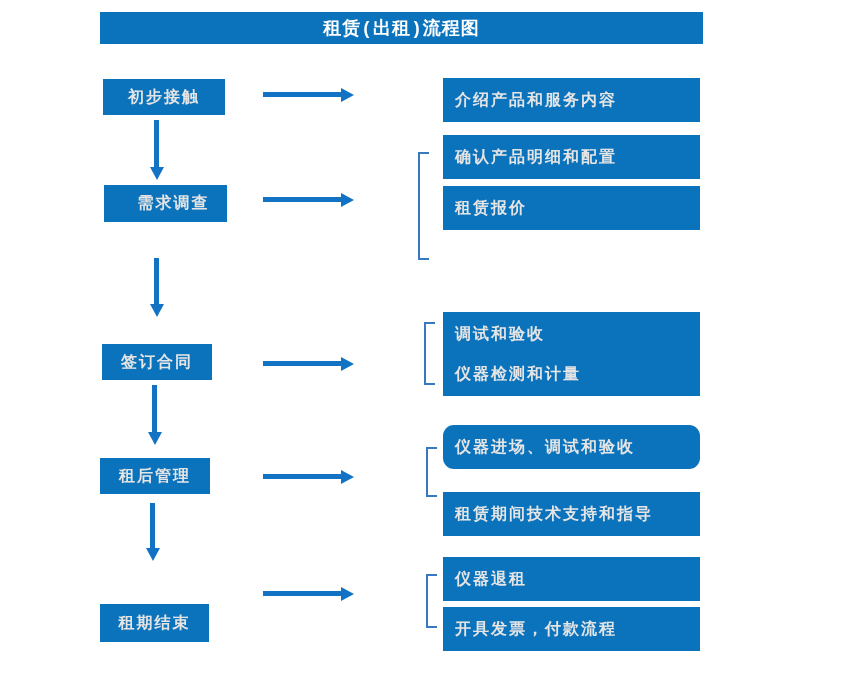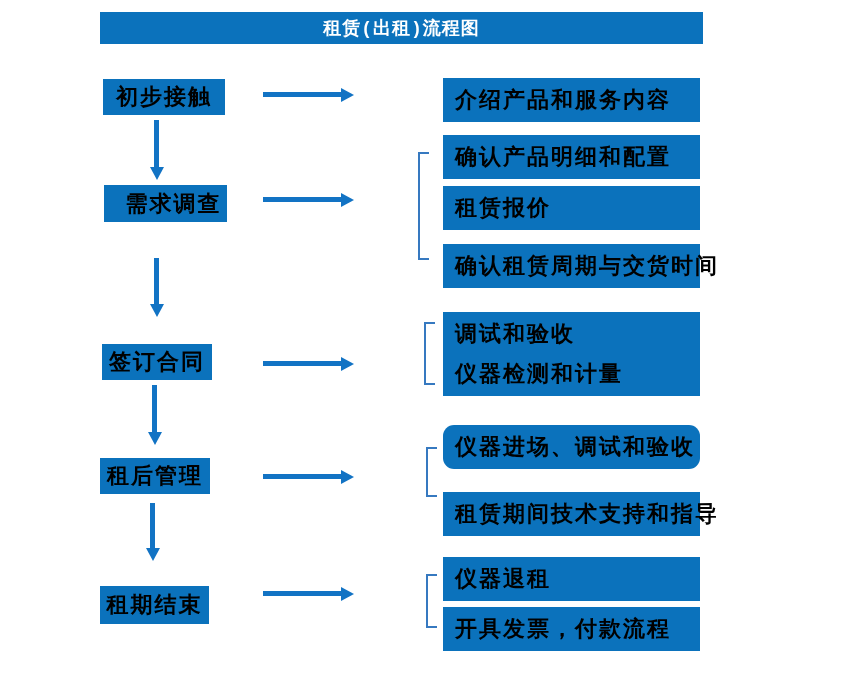--- a/index.html
+++ b/index.html
@@ -6,22 +6,22 @@
   .canvas {
     position:relative; width:844px; height:688px; background:#ffffff;
     font-family:Liberation Mono, monospace; overflow:hidden;text-align:right;
   }
   .title-bar {
     position:absolute; left:100px; top:12px; width:603px; height:32px;
     background:#0b72bc; color:#ffffff; font-weight:bold; font-size:18px;
     letter-spacing:1px; display:flex; align-items:center; justify-content:center;
   }
   .box {
-    position:absolute; background:#0b72bc; color:#000000; font-weight:bold;
-    font-size:22px; letter-spacing:2px; display:flex; align-items:center;
+    position:absolute; background:#0b72bc; color:#e5e5e5; font-weight:bold;
+    font-size:16px; letter-spacing:2px; display:flex; align-items:center;
     box-sizing:border-box; white-space:nowrap;
   }
   .step { justify-content:center; }
   .detail { left:443px; width:257px; height:44px; padding-left:12px; justify-content:flex-start; }
   .h-arrow { position:absolute; height:5px; background:#1273c4; }
   .h-arrow::after {
     content:""; position:absolute; left:100%; top:50%; transform:translateY(-50%);
     width:0; height:0; border-left:13px solid #1273c4;
     border-top:7px solid transparent; border-bottom:7px solid transparent;
   }
@@ -50,35 +50,32 @@
     </div>
   <div class="box step" style="left:104px; top:185px; width:123px; height:37px;padding-left:16px;">
       <span>需求调查</span>
     </div>
   <div class="box step" style="left:102px; top:344px; width:110px; height:36px;">
       <span>签订合同</span>
     </div>
   <div class="box step" style="left:100px; top:458px; width:110px; height:36px;">
       <span>租后管理</span>
     </div>
-  <div class="box step" style="left:100px; top:586px; width:109px; height:38px;">
+  <div class="box step" style="left:100px; top:604px; width:109px; height:38px;">
       <span>租期结束</span>
     </div>
 
   <div class="box detail" style="top:78px;">
       <span>介绍产品和服务内容</span>
     </div>
   <div class="box detail" style="top:135px;">
       <span>确认产品明细和配置</span>
     </div>
   <div class="box detail" style="top:186px;">
       <span>租赁报价</span>
-    </div>
-  <div class="box detail" style="top:244px;">
-      <span>确认租赁周期与交货时间</span>
     </div>
   <div class="box detail" style="top:312px;">
       <span>调试和验收</span>
     </div>
   <div class="box detail" style="top:352px;">
       <span>仪器检测和计量</span>
     </div>
   <div class="box detail" style="top:425px;border-radius:11px;">
       <span>仪器进场、调试和验收</span>
     </div>

